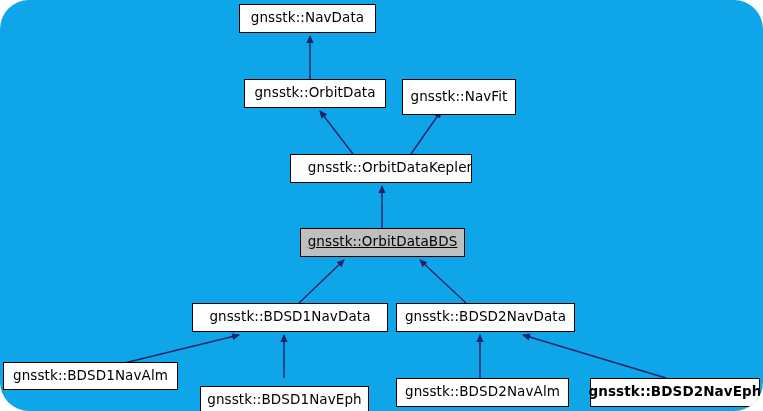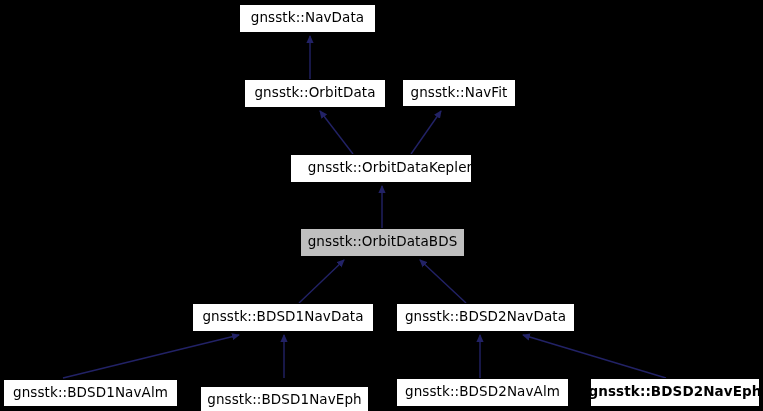--- a/index.html
+++ b/index.html
@@ -7,22 +7,23 @@
     padding: 0;
     background: #ffffff;
   }
   body {
     font-family: "DejaVu Sans", sans-serif;
   }
   #diagram {
     position: relative;
     width: 763px;
     height: 411px;
-    background: #000000;
+    background: #0ea5e9;
     overflow: hidden;
+    border-radius: 29px;
   }
   #edges {
     position: absolute;
     left: 0;
     top: 0;
     width: 763px;
     height: 411px;
     pointer-events: none;
   }
   .node {
@@ -35,20 +36,21 @@
     line-height: 1;
     display: flex;
     align-items: center;
     justify-content: center;
     white-space: nowrap;
     letter-spacing: 0.1px;
     z-index: 2;
   }
   .node.highlight {
     background: #bfbfbf;
+    text-decoration: underline;
   }
   .node .label {
     display: block;
     padding-bottom: 1px;
   }
 </style>
 </head>
 <body>
 
 <div id="diagram">
@@ -71,36 +73,36 @@
       <line x1="666" y1="378" x2="523" y2="335" stroke="#222266" stroke-width="1.4" marker-end="url(#arrowhead)"></line>
     </svg>
 
   <div id="node-layer">
       <div class="node" style="left: 239px; top: 4px; width: 137px; height: 29px; border-color: rgb(0, 0, 0); background: rgb(255, 255, 255); color: rgb(0, 0, 0);">
         <span class="label">gnsstk::NavData</span>
       </div>
       <div class="node" style="left: 236px; top: 79px; width: 142px; height: 29px; border-color: rgb(0, 0, 0); background: rgb(255, 255, 255); color: rgb(0, 0, 0); margin-left: 8px;">
         <span class="label">gnsstk::OrbitData</span>
       </div>
-      <div class="node" style="left: 402px; top: 79px; width: 114px; height: 28px; border-color: rgb(0, 0, 0); background: rgb(255, 255, 255); color: rgb(0, 0, 0);">
+      <div class="node" style="left: 402px; top: 79px; width: 114px; height: 36px; border-color: rgb(0, 0, 0); background: rgb(255, 255, 255); color: rgb(0, 0, 0);">
         <span class="label">gnsstk::NavFit</span>
       </div>
       <div class="node" style="left: 290px; top: 154px; width: 182px; height: 29px; border-color: rgb(0, 0, 0); background: rgb(255, 255, 255); color: rgb(0, 0, 0); padding-left: 18px;">
         <span class="label">gnsstk::OrbitDataKepler</span>
       </div>
       <div class="node highlight" style="left: 300px; top: 228px; width: 165px; height: 29px; border-color: rgb(0, 0, 0); background: rgb(191, 191, 191); color: rgb(0, 0, 0);">
         <span class="label">gnsstk::OrbitDataBDS</span>
       </div>
-      <div class="node" style="left: 192px; top: 303px; width: 182px; height: 29px; border-color: rgb(0, 0, 0); background: rgb(255, 255, 255); color: rgb(0, 0, 0);">
+      <div class="node" style="left: 192px; top: 303px; width: 196px; height: 29px; border-color: rgb(0, 0, 0); background: rgb(255, 255, 255); color: rgb(0, 0, 0);">
         <span class="label">gnsstk::BDSD1NavData</span>
       </div>
       <div class="node" style="left: 396px; top: 303px; width: 179px; height: 29px; border-color: rgb(0, 0, 0); background: rgb(255, 255, 255); color: rgb(0, 0, 0); text-align: center;">
         <span class="label">gnsstk::BDSD2NavData</span>
       </div>
-      <div class="node" style="left: 3px; top: 379px; width: 175px; height: 28px; border-color: rgb(0, 0, 0); background: rgb(255, 255, 255); color: rgb(0, 0, 0); justify-content: center;">
+      <div class="node" style="left: 3px; top: 362px; width: 175px; height: 28px; border-color: rgb(0, 0, 0); background: rgb(255, 255, 255); color: rgb(0, 0, 0); justify-content: center;">
         <span class="label">gnsstk::BDSD1NavAlm</span>
       </div>
       <div class="node" style="left: 200px; top: 378px; width: 169px; height: 29px; border-color: rgb(0, 0, 0); background: rgb(255, 255, 255); color: rgb(0, 0, 0); margin-top: 8px;">
         <span class="label">gnsstk::BDSD1NavEph</span>
       </div>
       <div class="node" style="left: 396px; top: 378px; width: 173px; height: 29px; border-color: rgb(0, 0, 0); background: rgb(255, 255, 255); color: rgb(0, 0, 0);">
         <span class="label">gnsstk::BDSD2NavAlm</span>
       </div>
       <div class="node" style="left: 590px; top: 378px; width: 170px; height: 29px; border-color: rgb(0, 0, 0); background: rgb(255, 255, 255); color: rgb(0, 0, 0); font-weight: bold;">
         <span class="label">gnsstk::BDSD2NavEph</span>

